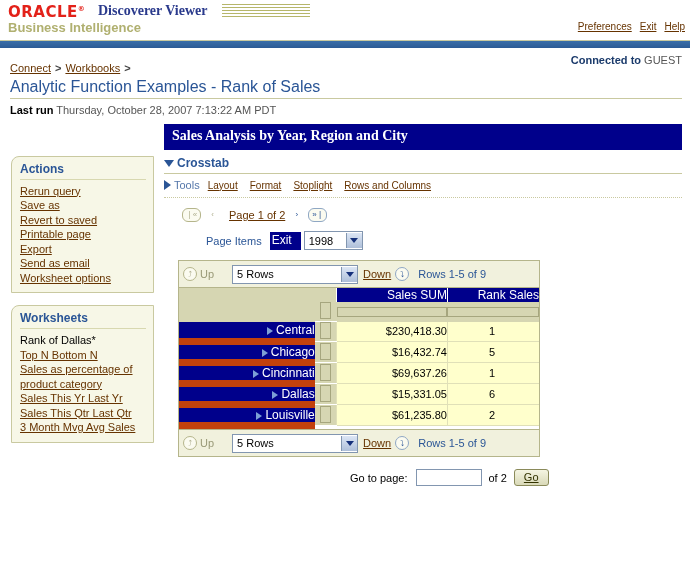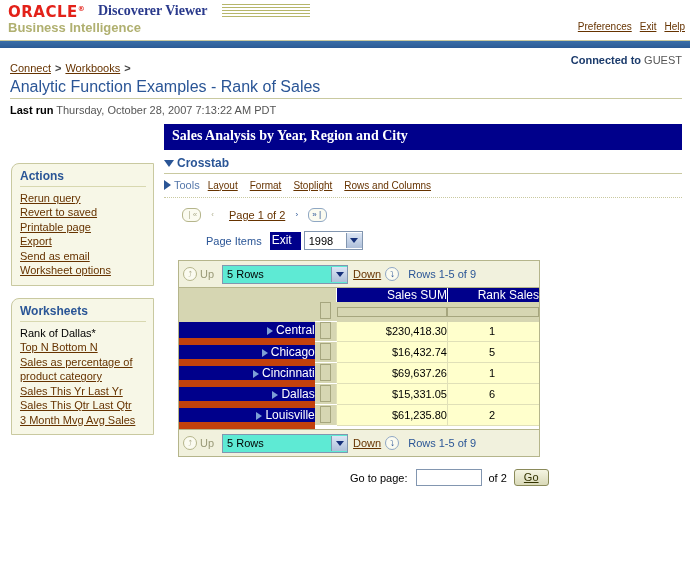--- a/index.html
+++ b/index.html
@@ -280,26 +280,26 @@
     height:20px;
   }
   .rowsbar.bottom { border-bottom:none; border-top:1px solid #b5b58b; }
   .circ {
     width:12px;height:12px;border-radius:50%;
     border:1px solid #b5b58b;
     display:inline-flex;align-items:center;justify-content:center;
     font-size:8px; color:#b0b090; margin-right:3px; background:#fbfbf0;
   }
   .circ.act { color:#2a5596; border-color:#8fa7c4; }
-  .rowsbar .uptxt { color:#999977; margin-right:8px; }
+  .rowsbar .uptxt { color:#999977; margin-right:18px; }
   .rowsbar a { color:#663300; text-decoration:underline; margin:0 4px 0 5px; }
   .rowsbar .count { color:#2a5596; margin-left:6px; }
   .rows-select {
     border:1px solid #8296b0;
-    background:#5eead4;
+    background:#ffffff;
     height:17px;
     width:120px;
     display:inline-flex; align-items:center;
     font-size:11px;
     padding-left:4px;
     justify-content:space-between;
   }
   .rows-select .arrowbox {
     width:15px; height:15px;
     background:linear-gradient(to bottom,#dce6f5,#aebfd9);
@@ -421,20 +421,21 @@
   <span>Thursday, October 28, 2007 7:13:22 AM PDT</span>
 </div>
 
 <div id="body-cols">
 
   <div id="sidebar">
 
     <div class="panel">
       <div class="panel-title">Actions</div>
       <a href="#">Rerun query</a>
+      <a href="#">Save as</a>
       <a href="#">Revert to saved</a>
       <a href="#">Printable page</a>
       <a href="#">Export</a>
       <a href="#">Send as email</a>
       <a href="#">Worksheet options</a>
     </div>
 
     <div class="panel">
       <div class="panel-title">Worksheets</div>
       <span class="plain">Rank of Dallas*</span>

